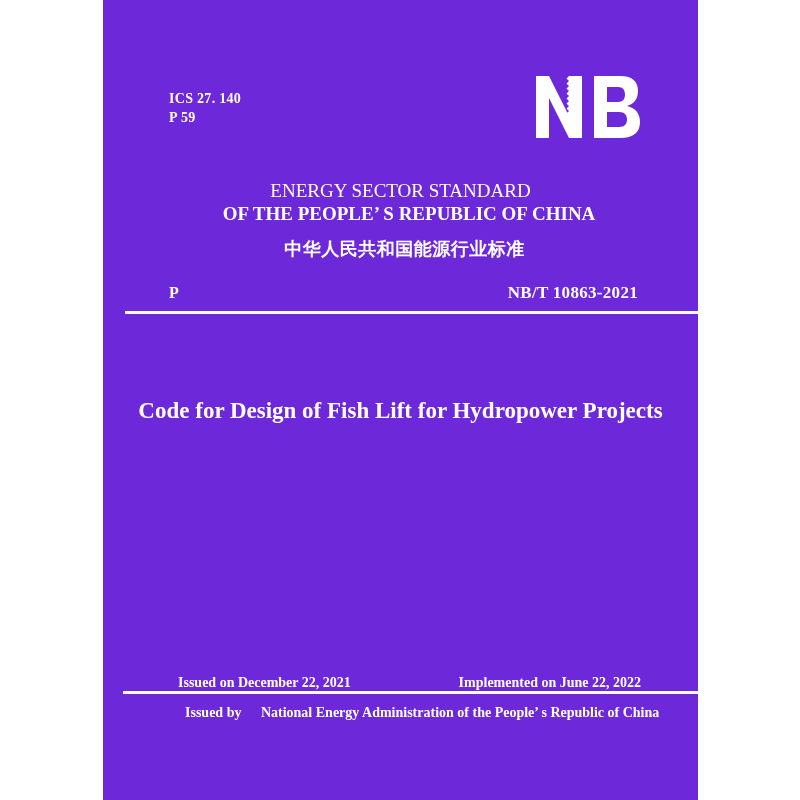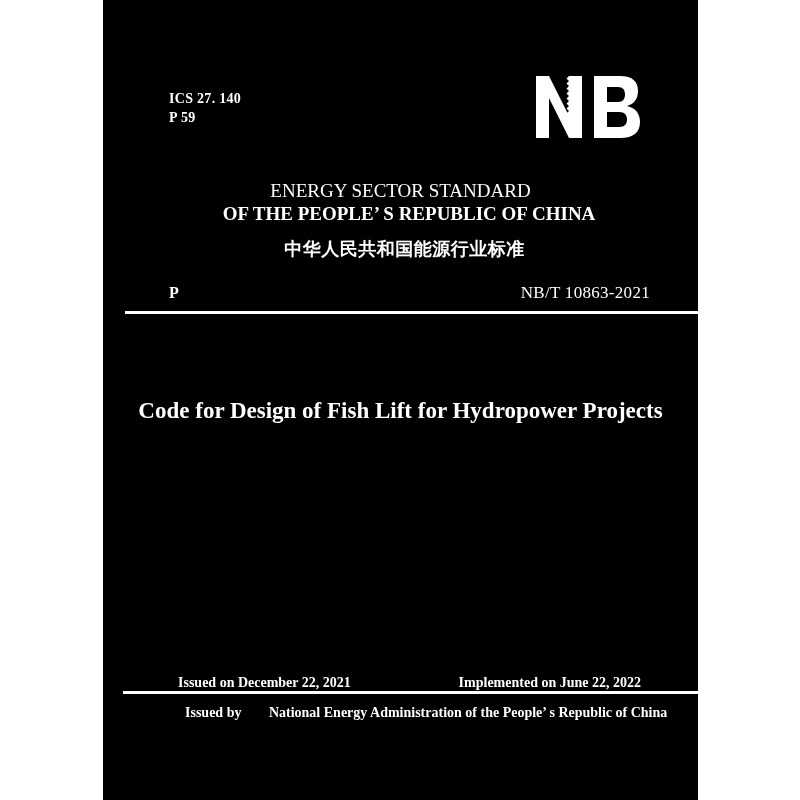--- a/index.html
+++ b/index.html
@@ -10,21 +10,21 @@
     background: #ffffff;
     overflow: hidden;
     font-family: "Liberation Serif", serif;
   }
   .cover {
     position: absolute;
     left: 103px;
     top: 0;
     width: 595px;
     height: 800px;
-    background: #000000;
+    background: #6d28d9;
     color: #ffffff;
   }
   .cover * { box-sizing: border-box; }
 
   .ics-block {
     position: absolute;
     left: 66px;
     top: 89px;
     font-size: 14px;
     font-weight: bold;
@@ -55,24 +55,24 @@
 
   .class-letter {
     position: absolute;
     left: 66px;
     top: 284px;
     font-size: 16px;
     font-weight: bold;
   }
   .std-number {
     position: absolute;
-    right: 48px;
+    right: 60px;
     top: 283px;
     font-size: 17px;
-    font-weight: normal;
+    font-weight: bold;
     letter-spacing: 0.3px;
   }
 
   .rule {
     position: absolute;
     height: 3px;
     background: #ffffff;
   }
   .rule-top    { left: 22px; right: 0; top: 311px; }
   .rule-bottom { left: 20px; right: 0; top: 691px; }
@@ -93,21 +93,21 @@
     white-space: nowrap;
   }
   .issued-by-row {
     position: absolute;
     left: 82px;
     top: 705px;
     font-size: 14px;
     font-weight: bold;
     white-space: nowrap;
   }
-  .issued-by-row .label { margin-right: 24px; text-align: right; }
+  .issued-by-row .label { margin-right: 16px; text-align: right; }
 </style>
 </head>
 <body>
 
 <div class="page">
   <div class="cover">
 
     <div class="ics-block">
       <div>ICS 27. 140</div>
       <div>P 59</div>

